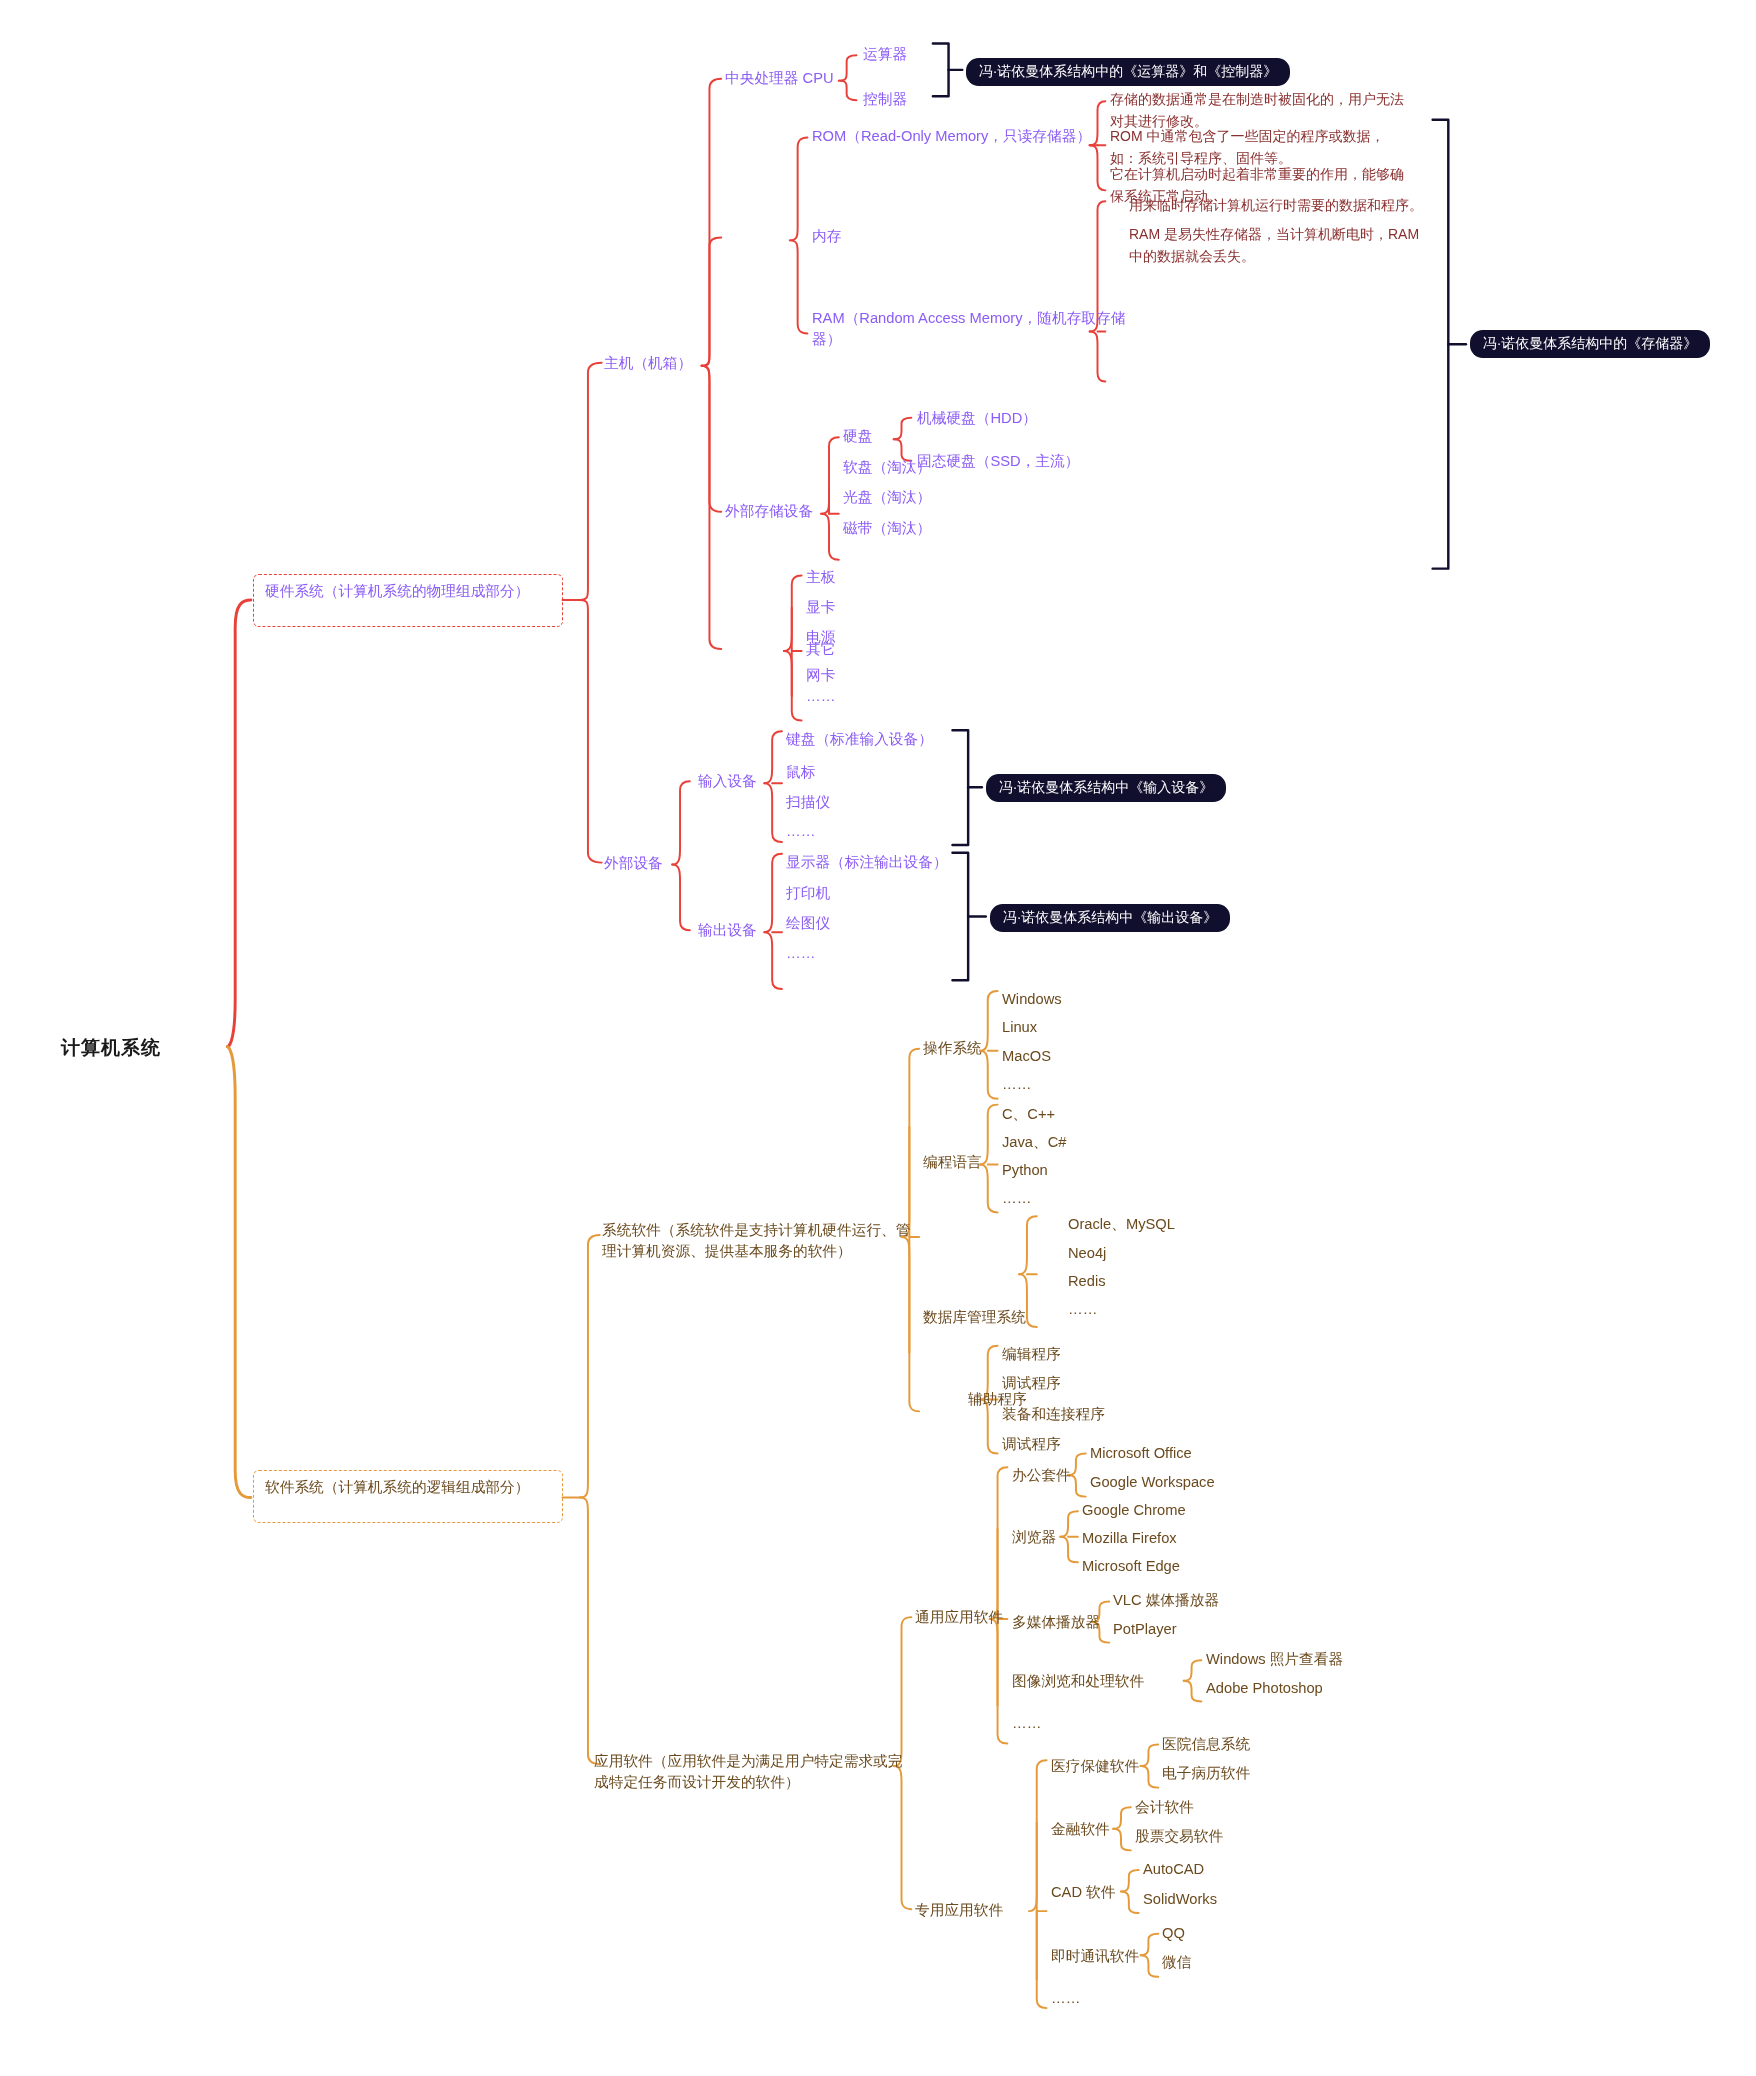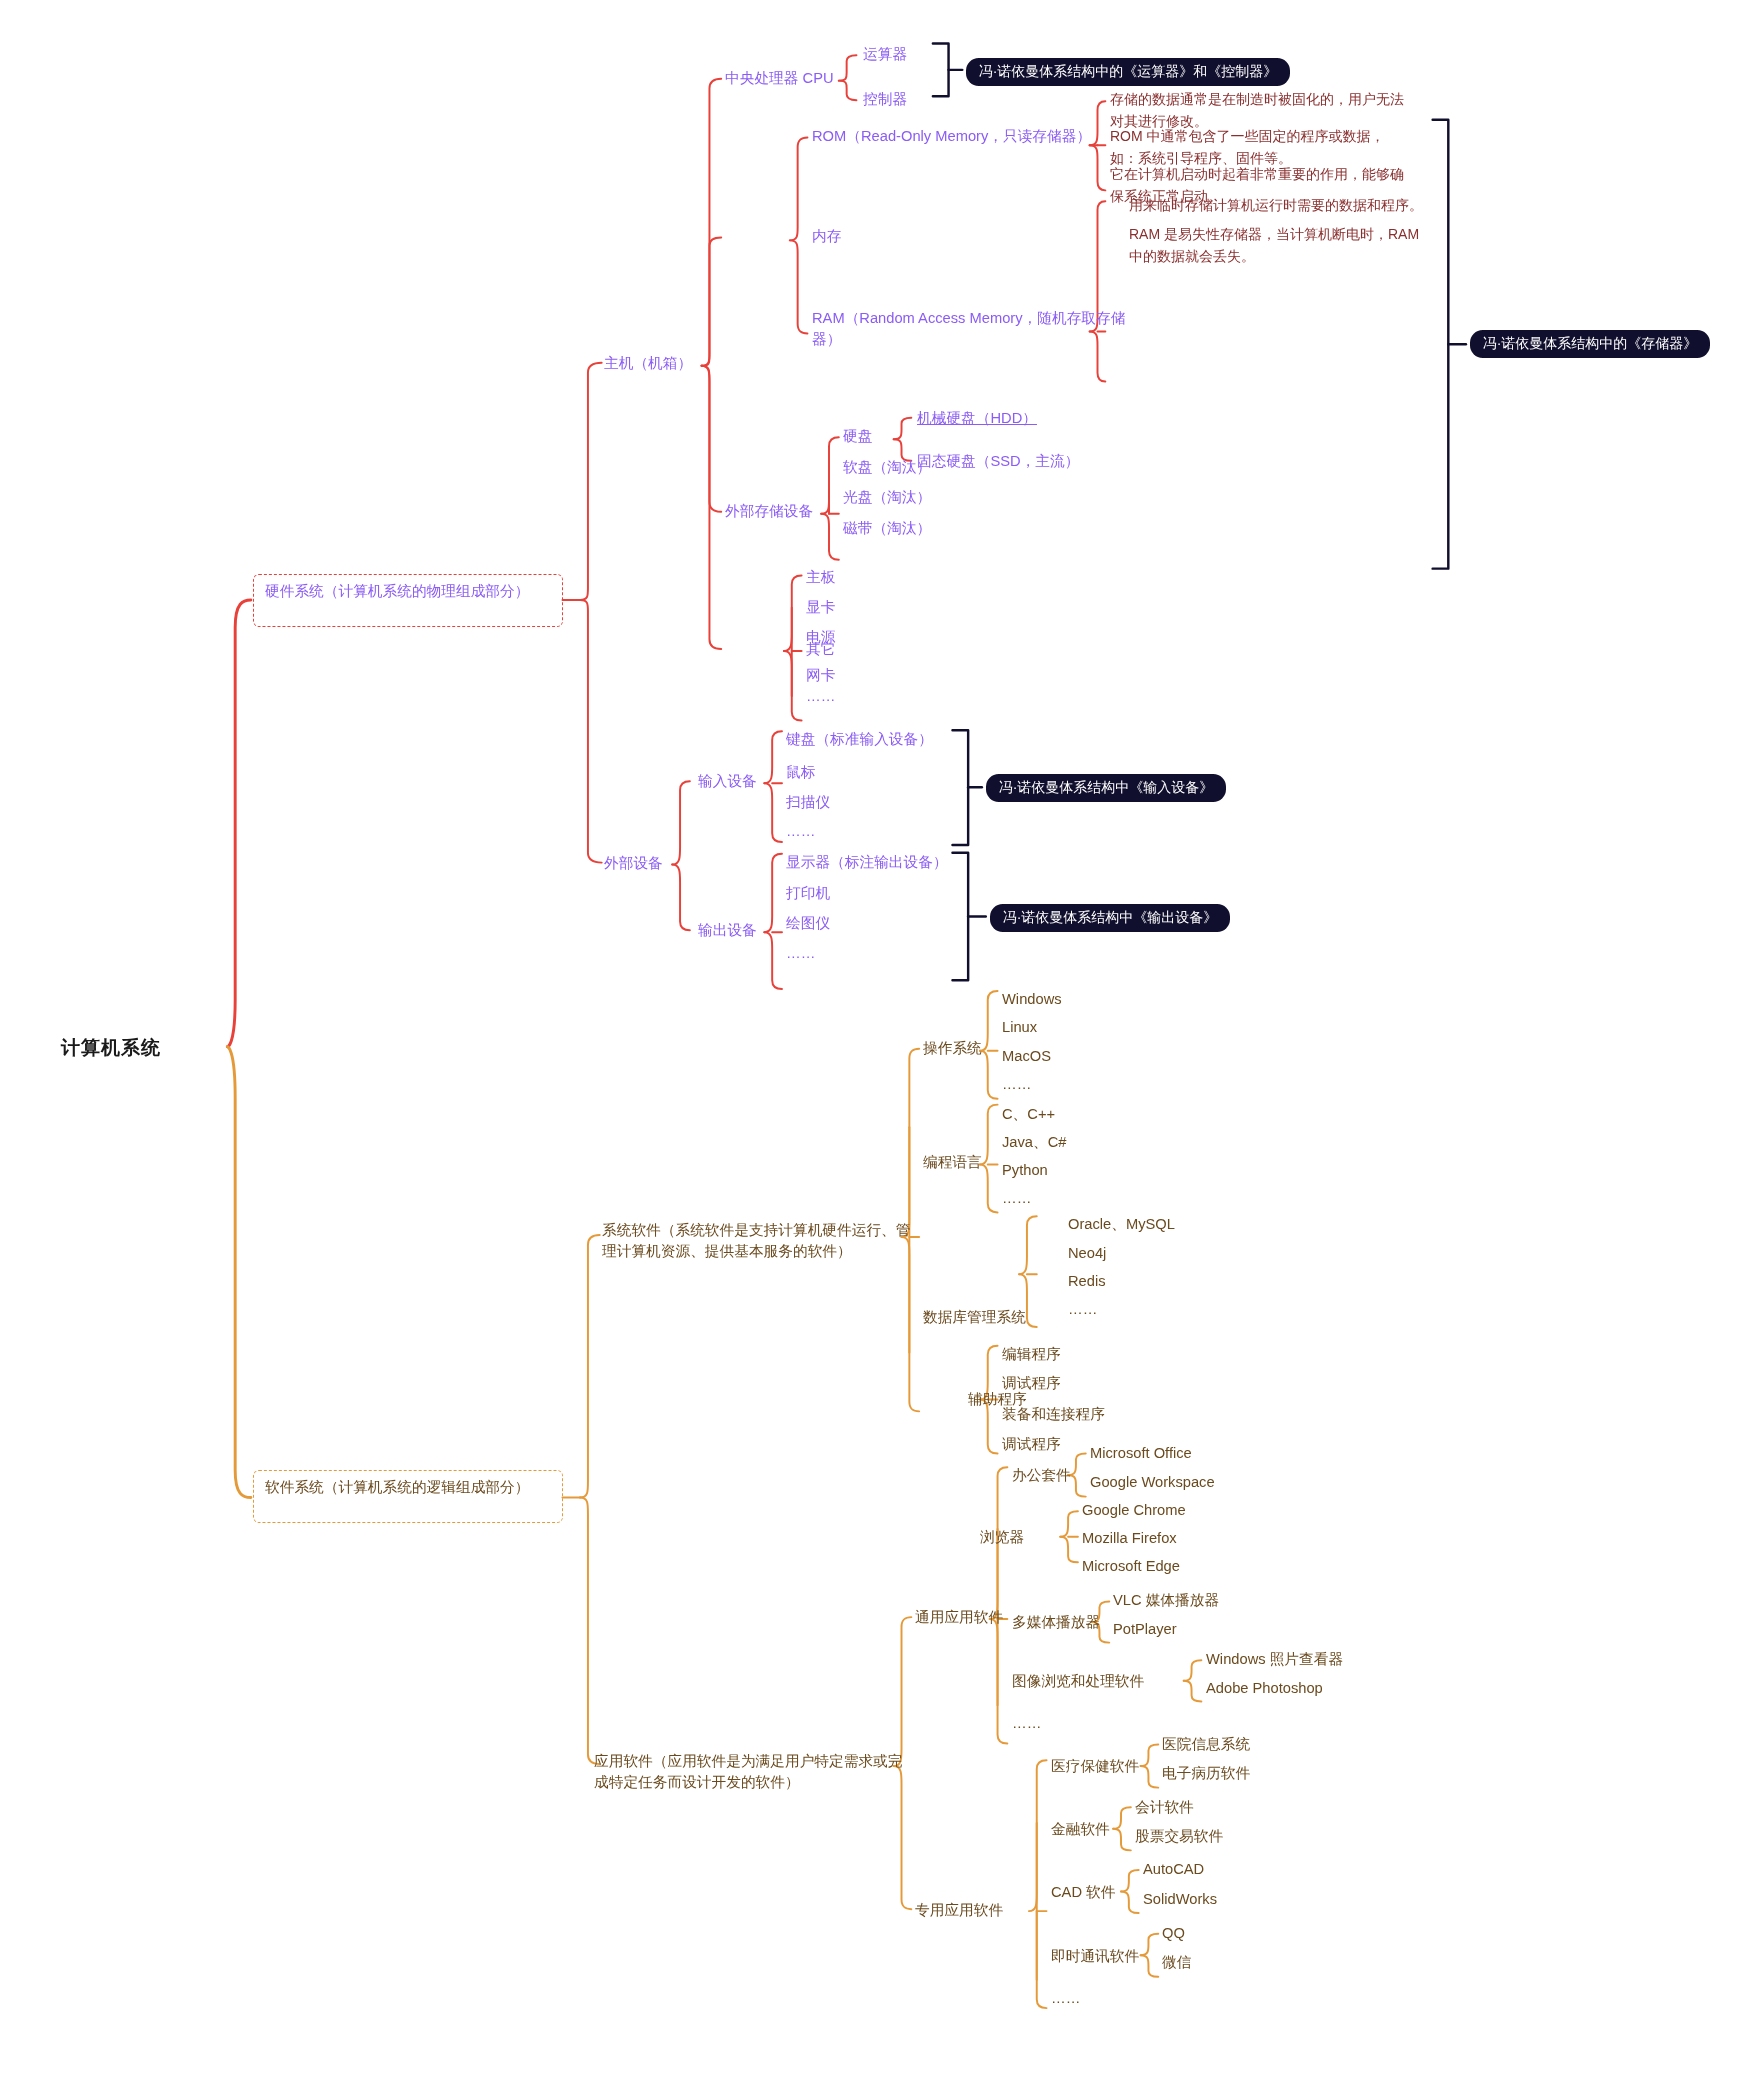--- a/index.html
+++ b/index.html
@@ -200,21 +200,21 @@
 保系统正常启动。</div>
 
   <div class="node desc" style="left:1129px;top:194px;">用来临时存储计算机运行时需要的数据和程序。</div>
   <div class="node desc" style="left:1129px;top:223px;">RAM 是易失性存储器，当计算机断电时，RAM
 中的数据就会丢失。</div>
 
   <div class="badge" style="left:1470px;top:330px;">冯·诺依曼体系结构中的《存储器》</div>
 
   <div class="node hw-text" style="left:725px;top:501px;">外部存储设备</div>
   <div class="node hw-text" style="left:843px;top:426px;">硬盘</div>
-  <div class="node hw-text" style="left:917px;top:408px;text-decoration:underline;">机械硬盘（HDD）</div>
+  <div class="node hw-text" style="left:917px;top:408px;">机械硬盘（HDD）</div>
   <div class="node hw-text" style="left:917px;top:451px;">固态硬盘（SSD，主流）</div>
   <div class="node hw-text" style="left:843px;top:457px;">软盘（淘汰）</div>
   <div class="node hw-text" style="left:843px;top:487px;">光盘（淘汰）</div>
   <div class="node hw-text" style="left:843px;top:518px;">磁带（淘汰）</div>
 
   <div class="node hw-text" style="left:806px;top:639px;">其它</div>
   <div class="node hw-text" style="left:806px;top:567px;">主板</div>
   <div class="node hw-text" style="left:806px;top:597px;">显卡</div>
   <div class="node hw-text" style="left:806px;top:627px;">电源</div>
   <div class="node hw-text" style="left:806px;top:658px;margin-top:7px;">网卡</div>
@@ -265,21 +265,21 @@
 
   <div class="node sw-text" style="left:594px;top:1751px;width:294px;">应用软件（应用软件是为满足用户特定需求或完
 成特定任务而设计开发的软件）</div>
 
   <div class="node sw-text" style="left:915px;top:1607px;">通用应用软件</div>
 
   <div class="node sw-text" style="left:1012px;top:1465px;">办公套件</div>
   <div class="node sw-text" style="left:1090px;top:1443px;">Microsoft Office</div>
   <div class="node sw-text" style="left:1090px;top:1472px;">Google Workspace</div>
 
-  <div class="node sw-text" style="left:980px;top:1527px;">浏览器</div>
+  <div class="node sw-text" style="left:1012px;top:1527px;">浏览器</div>
   <div class="node sw-text" style="left:1082px;top:1500px;">Google Chrome</div>
   <div class="node sw-text" style="left:1082px;top:1528px;">Mozilla Firefox</div>
   <div class="node sw-text" style="left:1082px;top:1556px;">Microsoft Edge</div>
 
   <div class="node sw-text" style="left:1012px;top:1612px;">多媒体播放器</div>
   <div class="node sw-text" style="left:1113px;top:1590px;">VLC 媒体播放器</div>
   <div class="node sw-text" style="left:1113px;top:1619px;">PotPlayer</div>
 
   <div class="node sw-text" style="left:1012px;top:1671px;">图像浏览和处理软件</div>
   <div class="node sw-text" style="left:1206px;top:1649px;">Windows 照片查看器</div>

